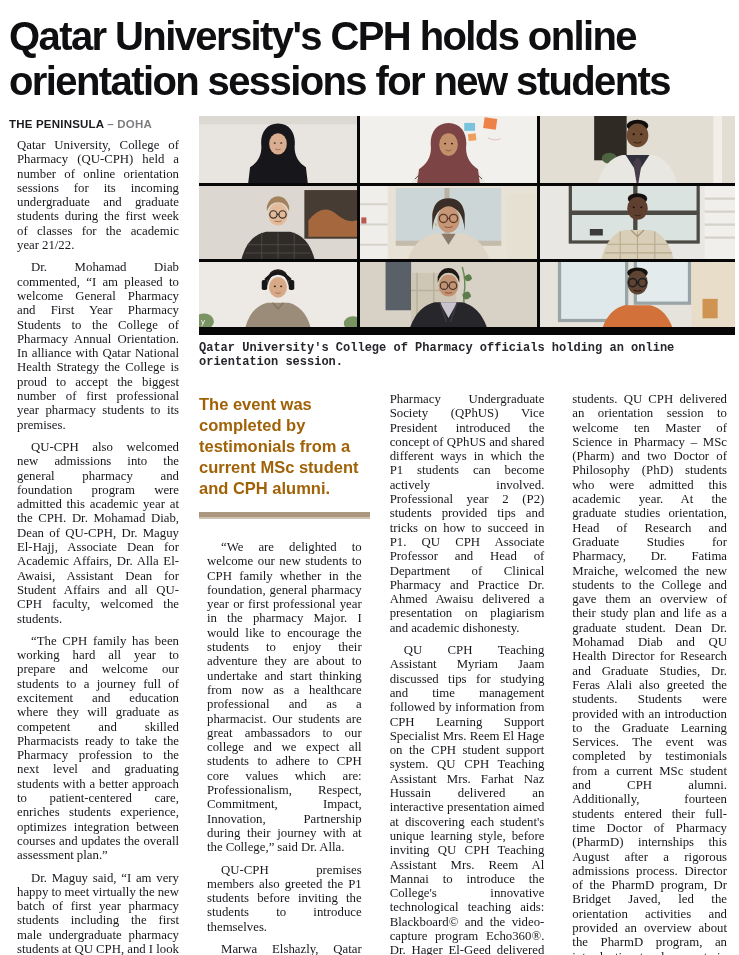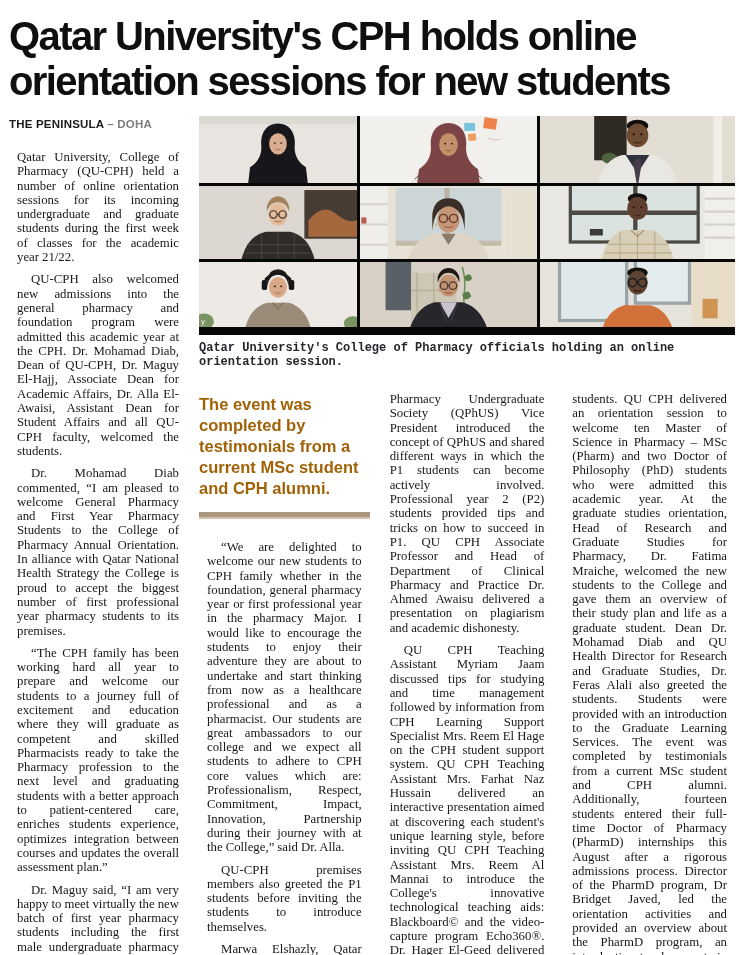--- a/index.html
+++ b/index.html
@@ -7,21 +7,21 @@
         font-family:"Liberation Serif",serif;color:#17171d;}
   
   .headline{font-family:"Liberation Sans",sans-serif;font-weight:700;color:#0f0f12;
             font-size:40px;line-height:45px;letter-spacing:-1.6px;margin:8px 0 12px 0;}
   
   .content{display:flex;gap:12px;}
   .left-col{flex:0 0 178px;width:178px;}
   .right-region{flex:1;min-width:0;}
   
   .byline{font-family:"Liberation Sans",sans-serif;font-size:11.5px;font-weight:700;
-          letter-spacing:.2px;margin:2px 0 20px 0;color:#1b1b1f;}
+          letter-spacing:.2px;margin:2px 0 8px 0;color:#1b1b1f;}
   .byline .sep,.byline .loc{color:#7d7d80;}
   
   p.body{margin:8px;font-size:12.8px;line-height:14.3px;text-align:justify;hyphens:auto;
          -webkit-hyphens:auto;word-spacing:-0.2px;}
   p.body.indent{text-indent:14px;}
   p.body.runover{text-align-last:justify;}
   
   .photo{position:relative;background:#070707;display:grid;
          grid-template-columns:158px 177px 1fr;grid-template-rows:67px 73px 65px;
          gap:3px;padding-bottom:8px;}
@@ -49,22 +49,22 @@
 
   <div class="content">
 
     <div class="left-col">
       <div class="byline">
         <span>THE PENINSULA</span>
         <span class="sep">–</span>
         <span class="loc">DOHA</span>
       </div>
       <p class="body">Qatar University, College of Pharmacy (QU-CPH) held a number of online orientation sessions for its incoming undergraduate and graduate students during the first week of classes for the academic year 21/22.</p>
+      <p class="body indent">Dr. Mohamad Diab commented, “I am pleased to welcome General Pharmacy and First Year Pharmacy Students to the College of Pharmacy Annual Orientation. In alliance with Qatar National Health Strategy the College is proud to accept the biggest number of first professional year pharmacy students to its premises.</p>
       <p class="body indent">QU-CPH also welcomed new admissions into the general pharmacy and foundation program were admitted this academic year at the CPH. Dr. Mohamad Diab, Dean of QU-CPH, Dr. Maguy El-Hajj, Associate Dean for Academic Affairs, Dr. Alla El-Awaisi, Assistant Dean for Student Affairs and all QU-CPH faculty, welcomed the students.</p>
-      <p class="body indent">Dr. Mohamad Diab commented, “I am pleased to welcome General Pharmacy and First Year Pharmacy Students to the College of Pharmacy Annual Orientation. In alliance with Qatar National Health Strategy the College is proud to accept the biggest number of first professional year pharmacy students to its premises.</p>
       <p class="body indent">“The CPH family has been working hard all year to prepare and welcome our students to a journey full of excitement and education where they will graduate as competent and skilled Pharmacists ready to take the Pharmacy profession to the next level and graduating students with a better approach to patient-centered care, enriches students experience, optimizes integration between courses and updates the overall assessment plan.”</p>
       <p class="body indent">Dr. Maguy said, “I am very happy to meet virtually the new batch of first year pharmacy students including the first male undergraduate pharmacy students at QU CPH, and I look forward to meet them face to face on campus when they attend their professional skills</p>
     </div>
 
     <div class="right-region">
 
       <div class="photo">
 
         <svg viewBox="0 0 180 72" preserveAspectRatio="xMidYMid slice">
           <rect width="180" height="72" fill="#e8e5e0"></rect>

